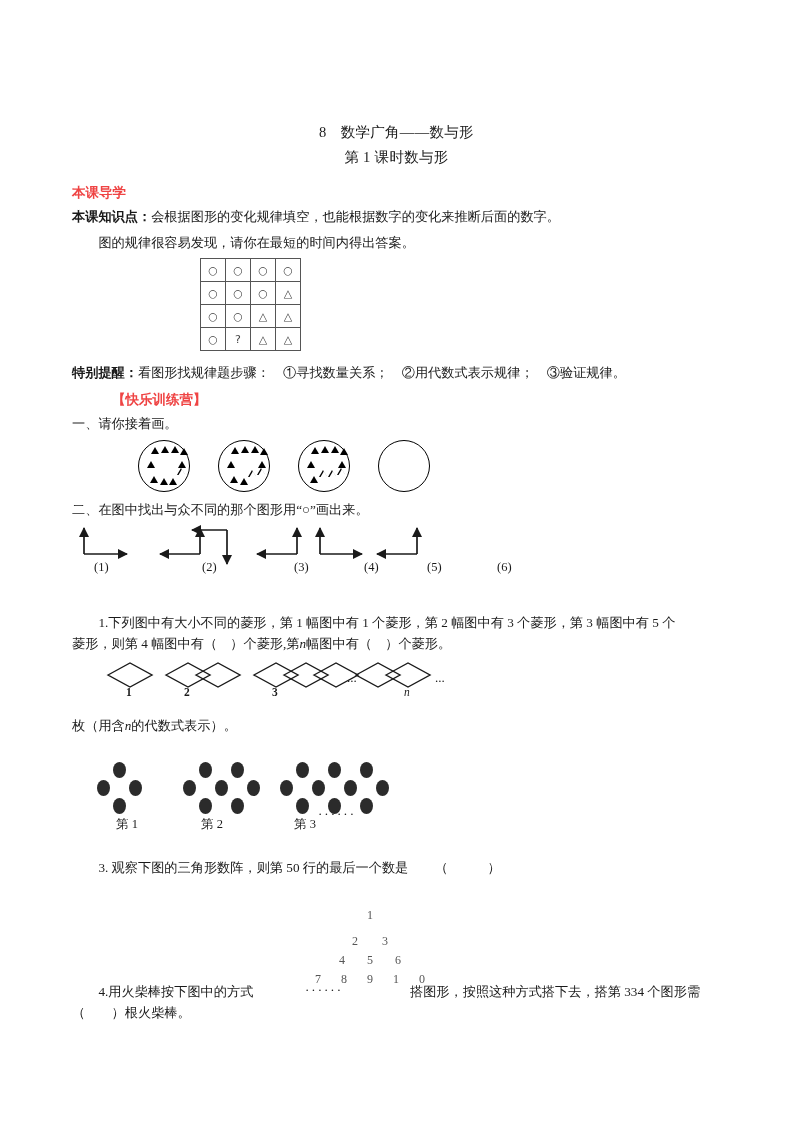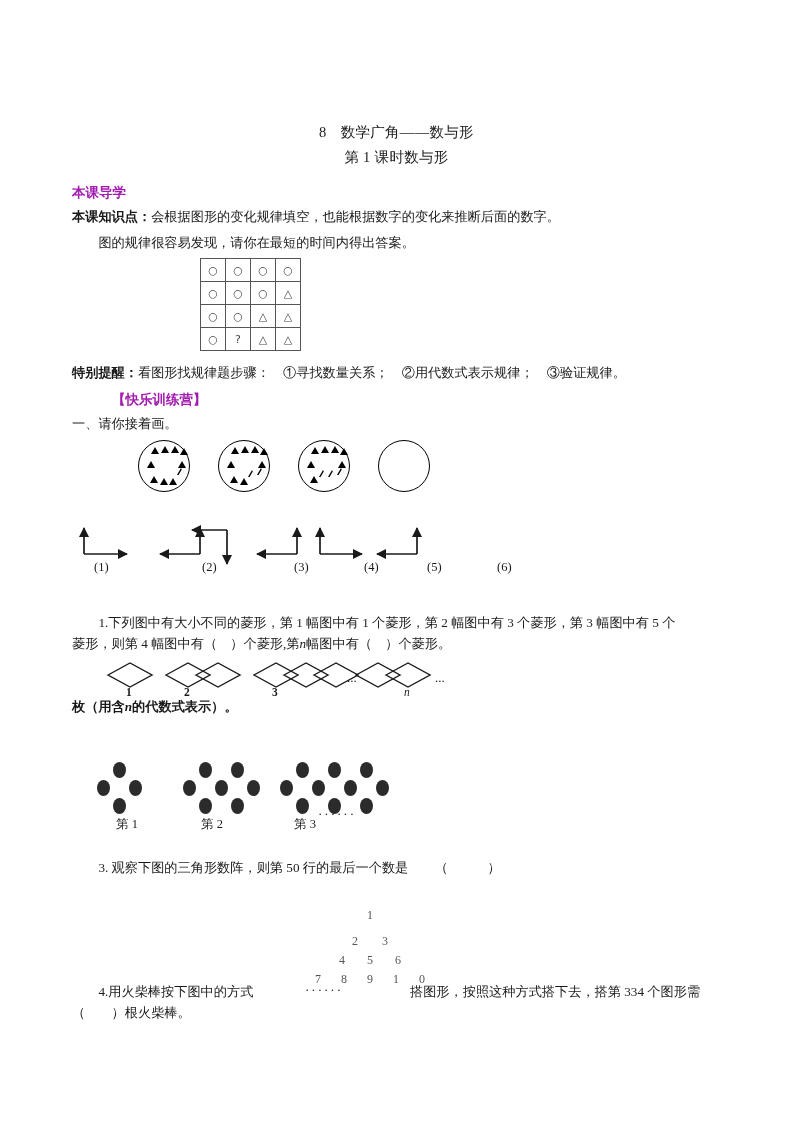--- a/index.html
+++ b/index.html
@@ -20,21 +20,21 @@
     font-size: 14.5px;
     letter-spacing: 0.3px;
     margin: 0;
   }
   .t1 { position:absolute; top:123px; left:0; right:0; }
   .t2 { position:absolute; top:148px; left:0; right:0; }
   .t1 .num { margin-right: 14px; }
   .t2 .num { }
 
   .red-head {
-    color: #a21caf;
+    color: #ef4444;
     font-weight: bold;
     font-size: 13.5px;
   }
 
   .body-text { font-size: 13.2px; line-height: 1.55; }
   .bold { font-weight: bold; }
   .indent { text-indent: 2em; }
   .ital { font-style: italic; font-family: "Liberation Serif", serif; }
 
   .blk { position:absolute; left:72px; width:650px; }
@@ -203,20 +203,21 @@
         <div class="tri" style="left: 8px; top: 20px;"></div>
         <div class="tri" style="left: 39px; top: 20px;"></div>
         <div class="tri" style="left: 11px; top: 35px;"></div>
         <div class="tri hollow" style="left: 21px; top: 37px;"></div>
         <div class="tri hollow" style="left: 30px; top: 37px;"></div>
         <div class="tri hollow" style="left: 39px; top: 35px;"></div>
       </div>
       <div class="circ"></div>
     </div>
 
+  <div class="blk body-text" style="top:500px;">二、在图中找出与众不同的那个图形用“○”画出来。</div>
 
   <div class="arrow-area">
     <svg width="650" height="58" viewBox="0 0 650 58">
       <defs>
         <marker id="ah" markerWidth="7" markerHeight="7" refX="5.4" refY="3" orient="auto">
           <path d="M0,0 L6,3 L0,6 z" fill="#1a1a1a"></path>
         </marker>
       </defs>
       <g stroke="#1a1a1a" stroke-width="1.7" fill="none" marker-end="url(#ah)">
         <path d="M12,30 L12,4"></path>
@@ -275,21 +276,21 @@
       <text x="331" y="24" font-size="13" fill="#1a1a1a" font-family="'Liberation Serif',serif">...</text>
     </svg>
   </div>
   <div id="rhomb-labels" style="position:absolute;left:104px;top:686px;width:360px;height:20px;">
       <span style="position: absolute; left: 22px; font-size: 11.5px; font-weight: bold;">1</span>
       <span style="position: absolute; left: 80px; font-size: 11.5px; font-weight: bold;">2</span>
       <span style="position: absolute; left: 168px; font-size: 11.5px; font-weight: bold;">3</span>
       <span style="position: absolute; left: 300px; font-size: 11.5px; font-weight: normal; font-style: italic;">n</span>
     </div>
 
-  <div class="blk body-text" style="top:697px;font-weight:bold;">
+  <div class="blk body-text" style="top:716px;">
     <span>枚（用含</span><span class="ital">n</span><span>的代数式表示）。</span>
   </div>
 
   <div class="chess-area" id="chess-area">
       <div class="dot" style="left: 18px; top: 0px;"></div>
       <div class="dot" style="left: 2px; top: 18px;"></div>
       <div class="dot" style="left: 34px; top: 18px;"></div>
       <div class="dot" style="left: 18px; top: 36px;"></div>
       <div class="dot" style="left: 104px; top: 0px;"></div>
       <div class="dot" style="left: 136px; top: 0px;"></div>

